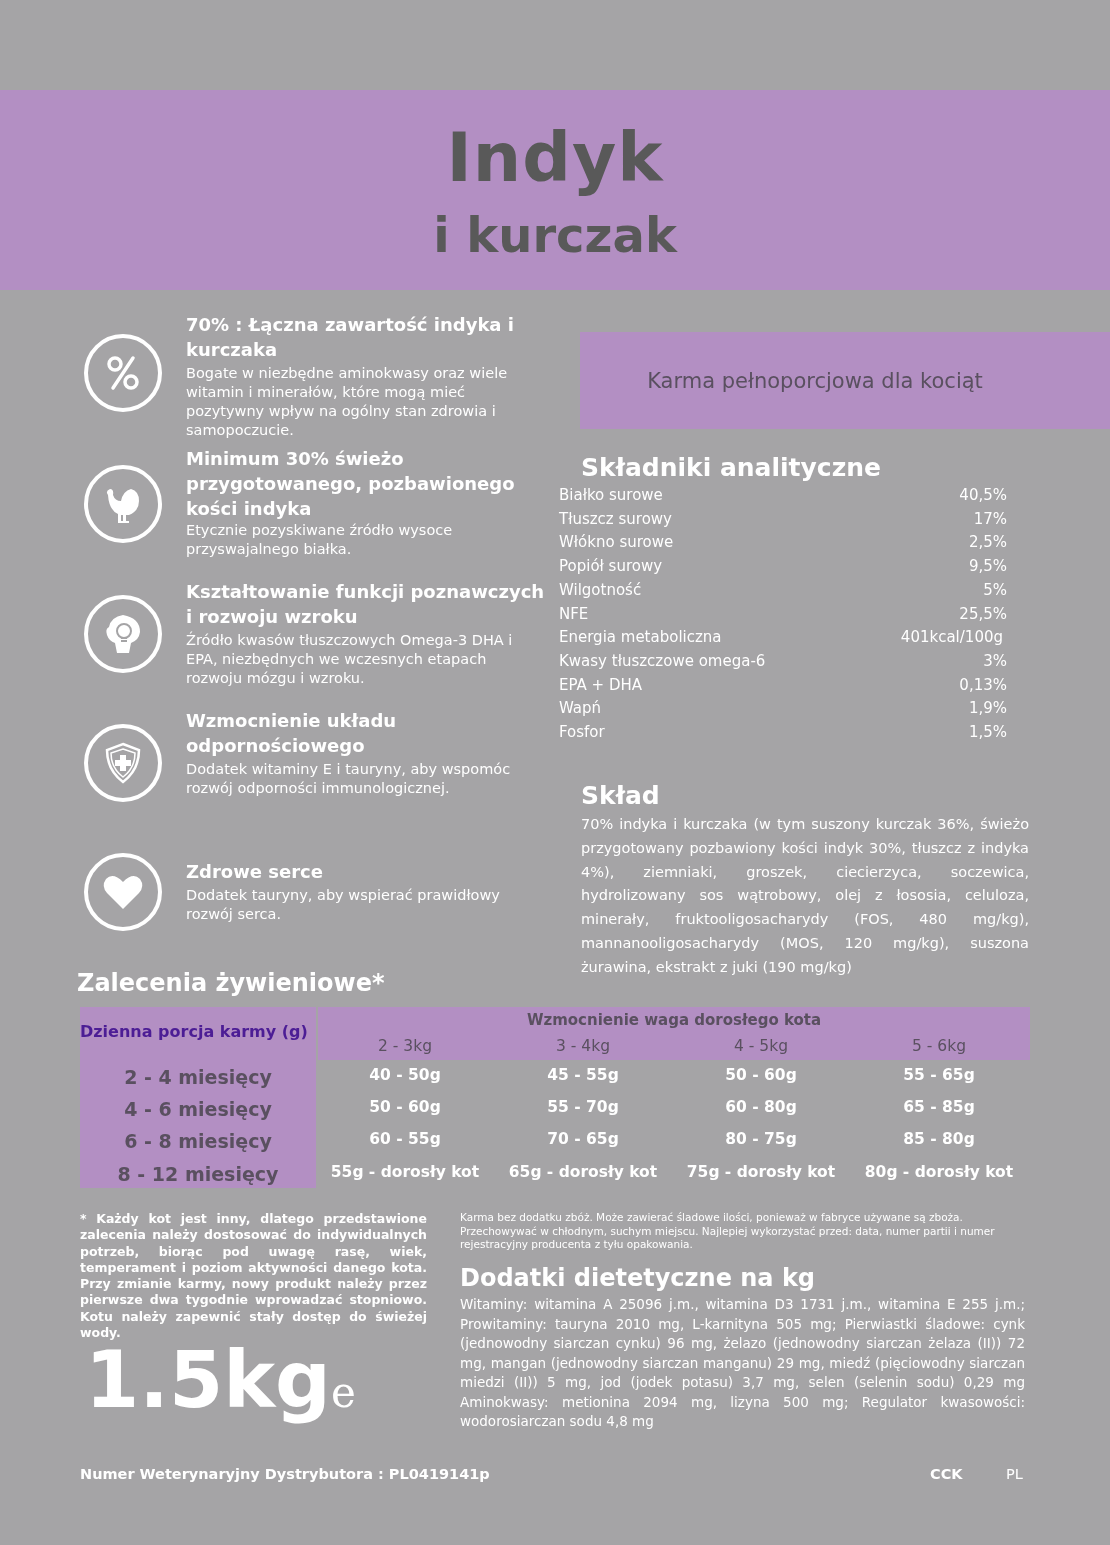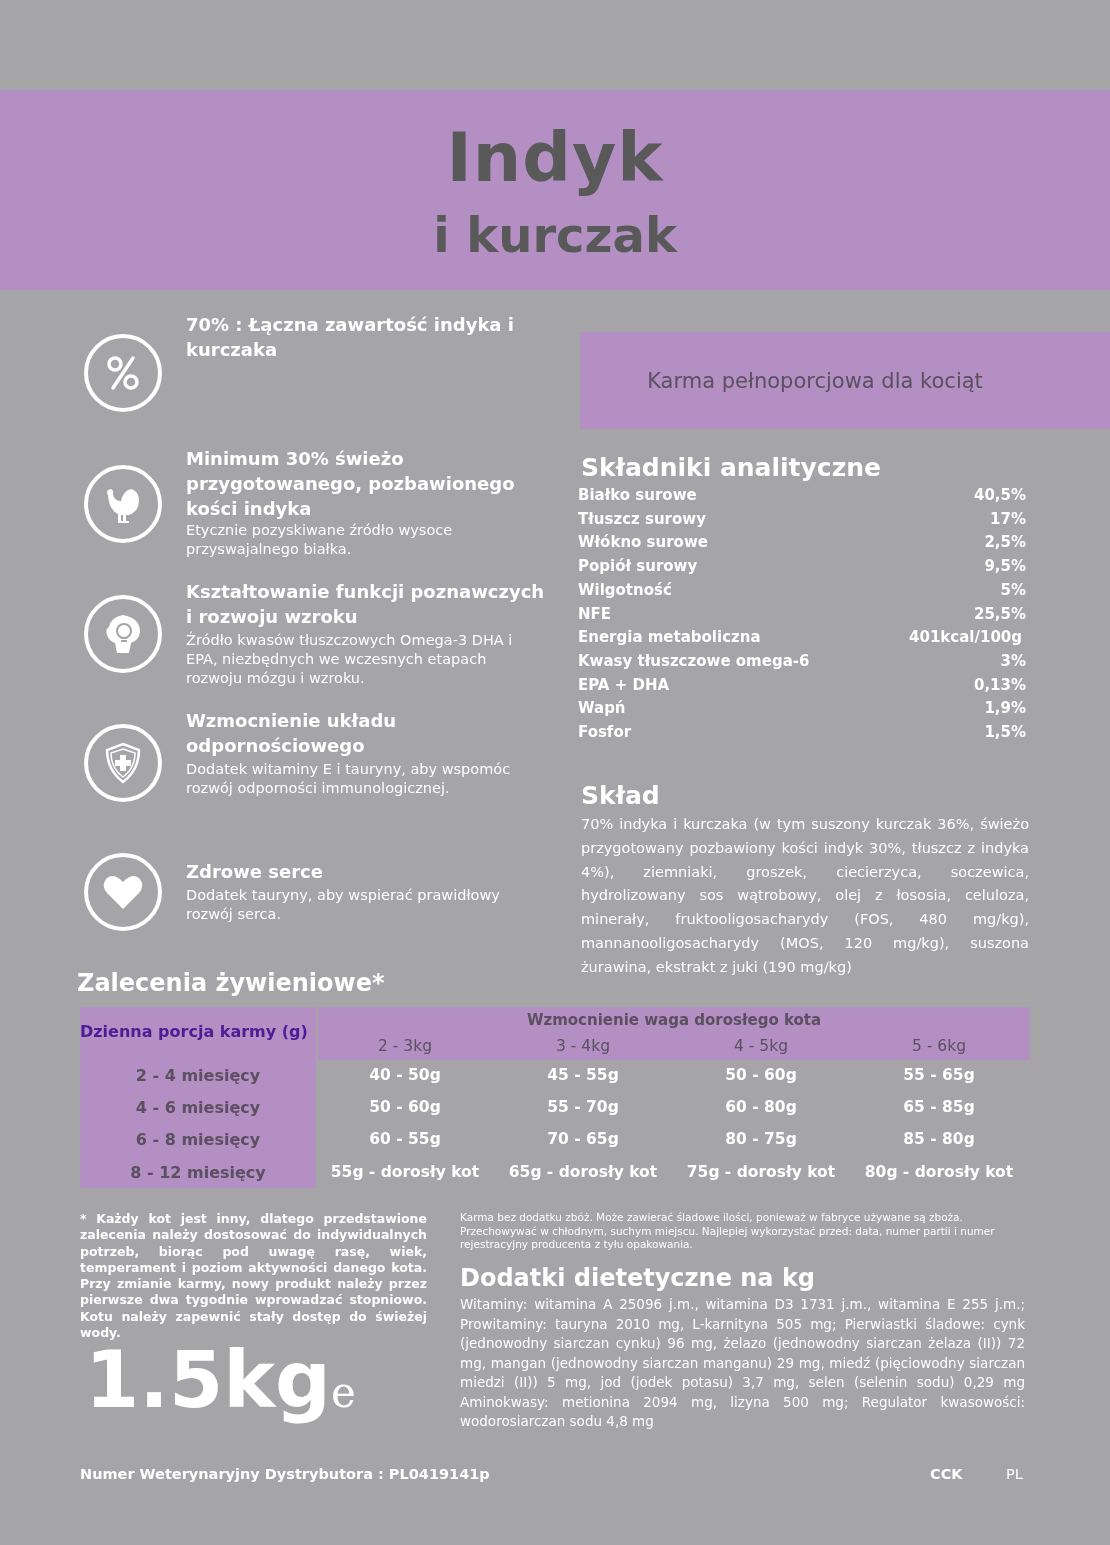--- a/index.html
+++ b/index.html
@@ -22,33 +22,33 @@
   .feat-head { font-weight:bold; font-size:18px; line-height:25px; color:#fff; }
   .feat-body { font-size:14.5px; line-height:19px; color:#fff; margin-top:2px; }
   .feat { left:186px; width:360px; }
 
   
   #subbox { left:580px; top:332px; width:530px; height:97px; display:flex; align-items:center; justify-content:center; }
   #subtitle { width:360px; text-align:center; font-size:21px; line-height:28px; color:#5a5060; margin-left:-60px; }
 
   h2.sec { margin:0; font-size:25px; font-weight:bold; color:#fff; line-height:30px; }
   #analit-title { left:581px; top:453px; }
-  #analit { left:578px; top:484px; width:448px;font-weight:bold; }
+  #analit { left:559px; top:484px; width:448px; }
   .arow { display:flex; justify-content:space-between; font-size:15px; line-height:23.7px; color:#fff; }
   .arow .v { text-align:right; }
 
   #sklad-title { left:581px; top:781px; }
   #sklad-text { left:581px; top:813px; width:448px; font-size:14.5px; line-height:23.8px; text-align:justify; color:#fff; }
 
   
   #feed-title { left:77px; top:968px; font-size:24px; font-weight:bold; line-height:30px; color:#fff; }
   #tbl-left { left:80px; top:1007px; width:236px; height:181px; }
   #tbl-headband { left:318px; top:1007px; width:712px; height:53px; }
   .tl-head { left:80px; width:236px; top:1022px; text-align:left; font-size:16px; color:#4c1d95; font-weight:bold; }
-  .tl-row { left:80px; width:236px; text-align:center; font-size:16px; color:#5a5060; font-weight:bold; }
+  .tl-row { left:80px; width:236px; text-align:center; font-size:19px; color:#5a5060; font-weight:bold; }
   #tbl-super { left:318px; width:712px; top:1011px; text-align:center; font-size:15px; color:#5a5060; font-weight:bold; }
   .tcol-h { text-align:center; font-size:15.5px; color:#5a5060; font-weight:normal; width:178px; }
   .tcell { text-align:center; font-size:15.5px; color:#fff; font-weight:bold; width:178px; }
 
   #footnote { left:80px; top:1211px; width:347px; font-size:12.5px; line-height:16.3px; text-align:justify; color:#fff; font-weight:bold; }
   #storage { left:460px; top:1211px; width:565px; font-size:10.5px; line-height:13.5px; color:#fff; }
   #dodatki-title { left:460px; top:1263px; font-size:24px; font-weight:bold; line-height:30px; color:#fff; }
   #dodatki-text { left:460px; top:1295px; width:565px; font-size:13.5px; line-height:19.5px; text-align:justify; color:#fff; }
 
   #weight { left:85px; top:1335px; font-size:78px; font-weight:bold; line-height:90px; color:#fff; }
@@ -93,20 +93,21 @@
     </svg>
 </div>
 <div class="abs feat-icon" style="left:84px;top:853px;">
   <svg viewBox="0 0 46 46">
       <path d="M23 40 L7 24 Q1 17 6 10 Q13 3 23 13 Q33 3 40 10 Q45 17 39 24 Z" fill="#fff"></path>
     </svg>
 </div>
 
 <div class="abs feat" style="top:312px;">
   <div class="feat-head">70% : Łączna zawartość indyka i kurczaka</div>
+  <div class="feat-body">Bogate w niezbędne aminokwasy oraz wiele witamin i minerałów, które mogą mieć pozytywny wpływ na ogólny stan zdrowia i samopoczucie.</div>
 </div>
 <div class="abs feat" style="top:446px;">
   <div class="feat-head">Minimum 30% świeżo przygotowanego, pozbawionego kości indyka</div>
   <div class="feat-body" style="margin-top:0">Etycznie pozyskiwane źródło wysoce przyswajalnego białka.</div>
 </div>
 <div class="abs feat" style="top:579px;">
   <div class="feat-head">Kształtowanie funkcji poznawczych i rozwoju wzroku</div>
   <div class="feat-body">Źródło kwasów tłuszczowych Omega-3 DHA i EPA, niezbędnych we wczesnych etapach rozwoju mózgu i wzroku.</div>
 </div>
 <div class="abs feat" style="top:708px;">

